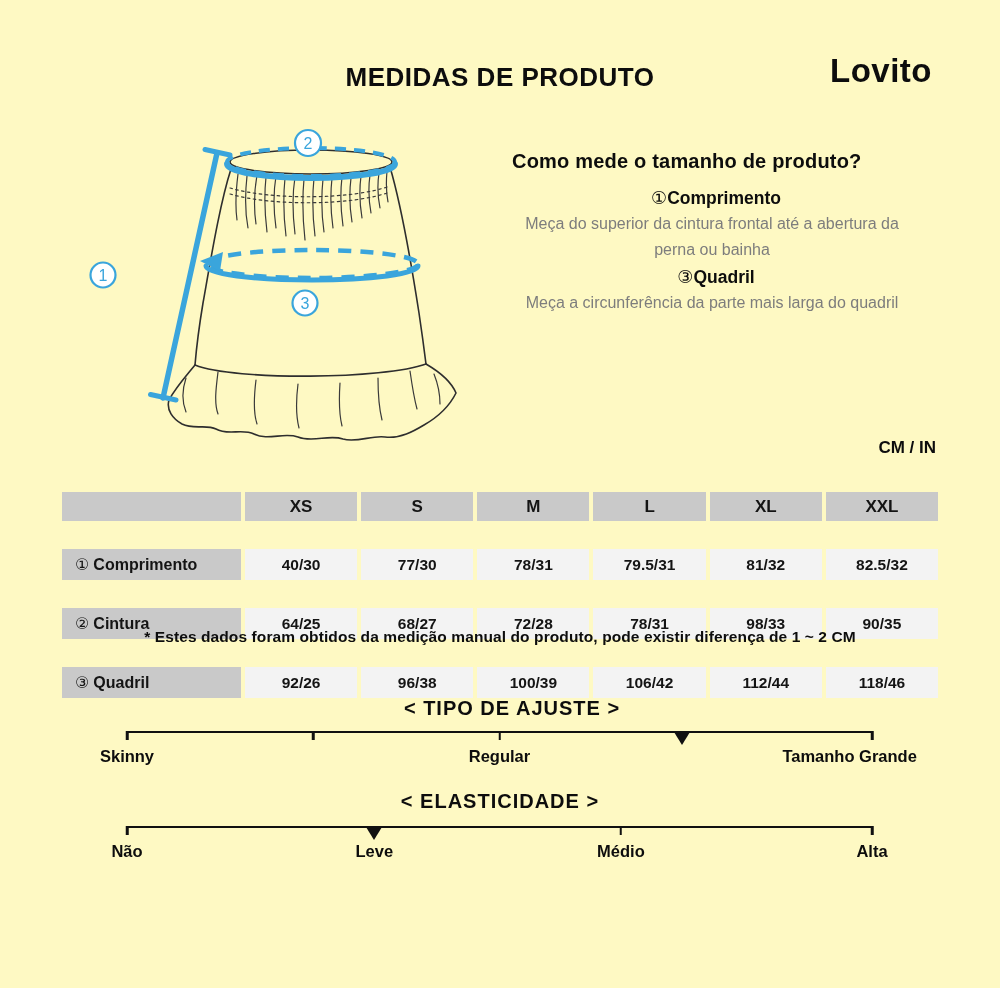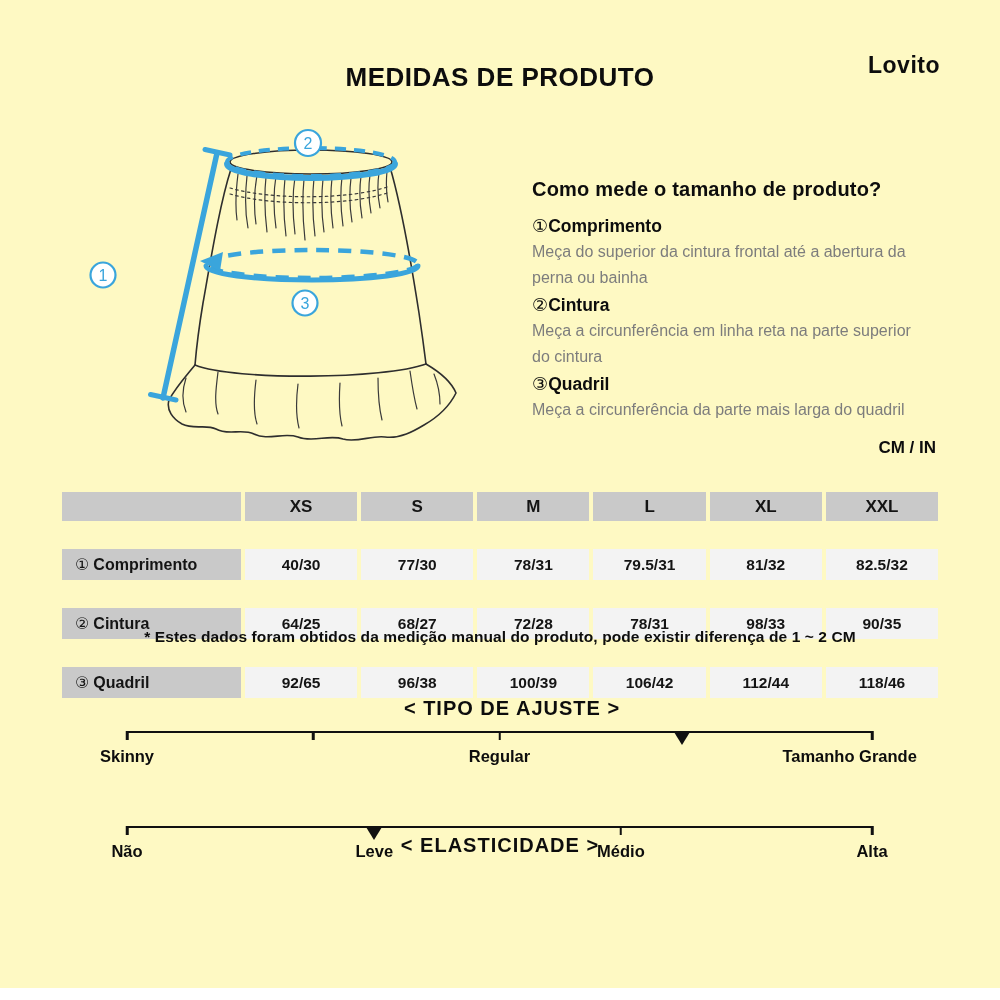--- a/index.html
+++ b/index.html
@@ -8,29 +8,29 @@
     position:relative; width:1000px; height:988px; background:#fef9c3;
     font-family:"Liberation Sans","DejaVu Sans",sans-serif; color:#0d0d0d;
     overflow:hidden;
   }
   
   .title {
     position:absolute; top:62px; left:0; width:1000px; text-align:center;
     font-size:26px; font-weight:700; letter-spacing:0.5px;
   }
   .logo {
-    position:absolute; top:52px; right:60px;
-    font-size:23px; font-weight:700; letter-spacing:0.5px;
+    position:absolute; top:52px; right:68px;
+    font-size:33px; font-weight:700; letter-spacing:0.5px;
   }
   
   .skirt { position:absolute; left:70px; top:128px; width:450px; height:332px; }
   
-  .guide { position:absolute; left:532px; top:150px; width:408px;margin-top:28px; }
+  .guide { position:absolute; left:512px; top:150px; width:408px; }
   .guide h2 { font-size:20px; font-weight:700; margin-bottom:13px; letter-spacing:0.2px; }
-  .g-item { margin-bottom:2px; }
+  .g-item { margin-bottom:2px;text-align:center; }
   .g-head { font-size:17.5px; line-height:25px; }
   .g-num { font-weight:400; font-size:18px; }
   .g-name { font-weight:700; }
   .g-desc { color:#7d7d7d; font-size:16px; line-height:26px; width:400px; }
   .units { position:absolute; top:438px; right:64px; font-size:17px; font-weight:700; }
   
   .tbl {
     position:absolute; left:62px; top:468px; width:876px;
     display:grid; grid-template-columns:179px repeat(6,1fr);
     grid-auto-rows:auto; gap:4px;
@@ -48,21 +48,21 @@
   .footnote {
     position:absolute; top:628px; left:0; width:1000px; text-align:center;
     font-size:15.5px; font-weight:700; letter-spacing:0.1px;
   }
   
   .scale-head {
     position:absolute; left:0; width:1000px; text-align:center;
     font-size:20px; font-weight:700; letter-spacing:1px;
   }
   .scale-head.fit { top:697px;padding-left:24px; }
-  .scale-head.ela { top:790px;margin-top:44px; }
+  .scale-head.ela { top:790px; }
   .slider { position:absolute; left:127px; width:745px; height:60px; }
   .slider.fit { top:731px; }
   .slider.ela { top:826px; }
   .track { position:absolute; top:0; left:0; width:100%; height:0; border-top:2.5px solid #111; }
   .tick { position:absolute; top:0; width:2.5px; height:9px; background:#111; transform:translateX(-50%); }
   .marker {
     position:absolute; top:1px; width:0; height:0; transform:translateX(-50%);
     border-left:8px solid transparent; border-right:8px solid transparent;
     border-top:13px solid #111;
   }
@@ -116,24 +116,20 @@
     </g>
   </svg>
 
   <div class="guide">
     <h2>Como mede o tamanho de produto?</h2>
     <div class="g-item">
       <div class="g-head"><span class="g-num">①</span><span class="g-name">Comprimento</span></div>
       <div class="g-desc">Meça do superior da cintura frontal até a abertura da perna ou bainha</div>
     </div>
     <div class="g-item">
-      <div class="g-head"><span class="g-num">②</span><span class="g-name">Cintura</span></div>
-      <div class="g-desc">Meça a circunferência em linha reta na parte superior do cintura</div>
-    </div>
-    <div class="g-item">
       <div class="g-head"><span class="g-num">③</span><span class="g-name">Quadril</span></div>
       <div class="g-desc">Meça a circunferência da parte mais larga do quadril</div>
     </div>
   </div>
 
   <div class="units">CM / IN</div>
 
   <div class="tbl">
     <div class="cell corner"></div>
     <div class="cell head">XS</div>
@@ -162,21 +158,21 @@
     <div class="cell val">68/27</div>
     <div class="cell val">72/28</div>
     <div class="cell val">78/31</div>
     <div class="cell val">98/33</div>
     <div class="cell val">90/35</div>
 
     <div class="cell lbl">
         <span class="num-glyph">③</span>
         <span>Quadril</span>
       </div>
-    <div class="cell val">92/65</div>
+    <div class="cell val">92/26</div>
     <div class="cell val">96/38</div>
     <div class="cell val">100/39</div>
     <div class="cell val">106/42</div>
     <div class="cell val">112/44</div>
     <div class="cell val">118/46</div>
   </div>
 
   <div class="footnote">* Estes dados foram obtidos da medição manual do produto, pode existir diferença de 1 ~ 2 CM</div>
 
   <div class="scale-head fit">&lt; TIPO DE AJUSTE &gt;</div>

